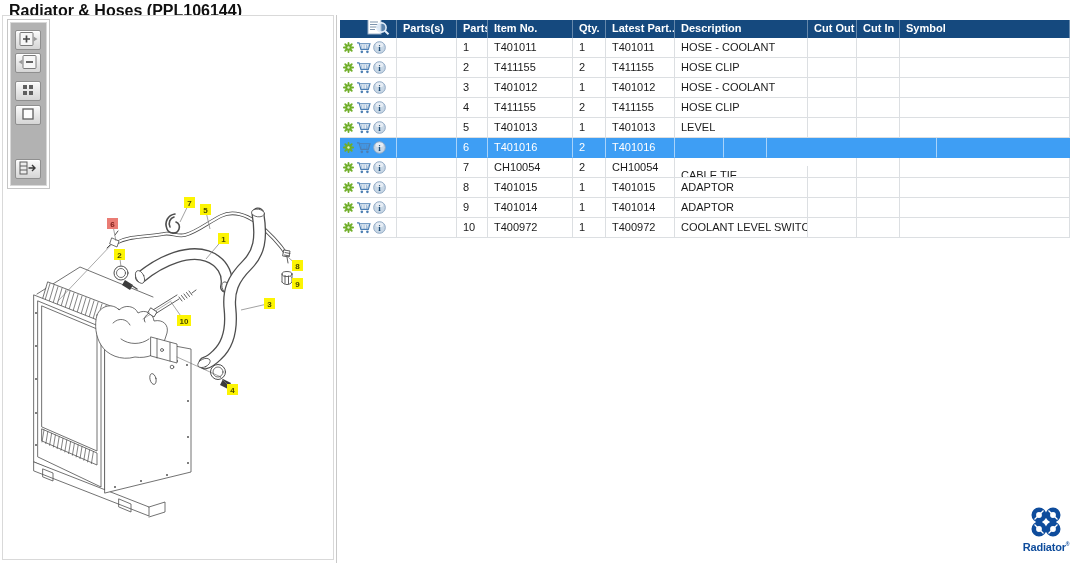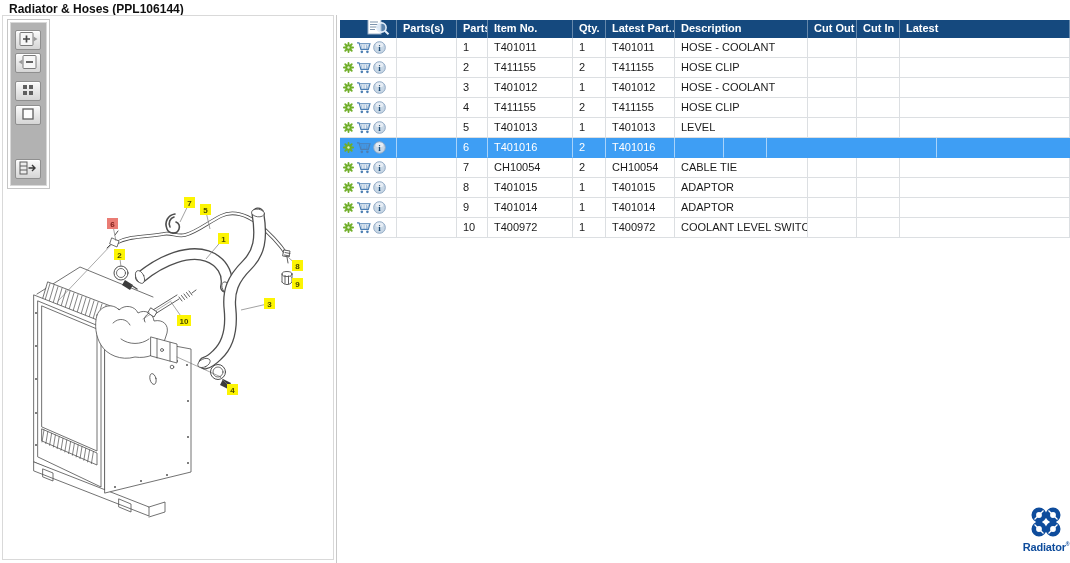--- a/index.html
+++ b/index.html
@@ -2,21 +2,21 @@
 <html><head>
 <meta charset="utf-8">
 <style>
   html,body{margin:0;padding:0;}
   body{
     width:1070px;height:563px;position:relative;overflow:hidden;
     background:#ffffff;font-family:"Liberation Sans",sans-serif;
     -webkit-font-smoothing:antialiased;
   }
   .page-title{
-    position:absolute;left:9px;top:2px;font-size:12px;font-weight:bold;color:#101010;
+    position:absolute;left:9px;top:2px;font-size:16px;font-weight:bold;color:#101010;
   }
   
   .left-pane{
     position:absolute;left:2px;top:15px;width:332px;height:545px;
     background:#fff;border:1px solid #d9d9d9;box-sizing:border-box;
   }
   .splitter{
     position:absolute;left:336px;top:15px;width:1px;height:548px;background:#c9c9c9;
   }
   
@@ -334,21 +334,21 @@
           </svg></span>
       </div>
       <div class="tcell" style="width: 60px;">Parts(s)</div>
       <div class="tcell" style="width: 31px;">Parts</div>
       <div class="tcell" style="width: 85px;">Item No.</div>
       <div class="tcell" style="width: 33px;">Qty.</div>
       <div class="tcell" style="width: 69px;">Latest Part...</div>
       <div class="tcell" style="width: 133px;">Description</div>
       <div class="tcell" style="width: 49px;">Cut Out</div>
       <div class="tcell" style="width: 43px;">Cut In</div>
-      <div class="tcell" style="width: 170px;">Latest</div>
+      <div class="tcell" style="width: 170px;">Symbol</div>
     </div>
     <div class="trow">
       <div class="tcell icon-cell" style="width: 57px;">
         <span class="row-icon">
           <svg width="11" height="11" viewBox="0 0 12 12">
             <g fill="#6FAE28">
               <rect x="5" y="0" width="2" height="12" rx="1" transform="rotate(0 6 6)"></rect>
               <rect x="5" y="0" width="2" height="12" rx="1" transform="rotate(45 6 6)"></rect>
               <rect x="5" y="0" width="2" height="12" rx="1" transform="rotate(90 6 6)"></rect>
               <rect x="5" y="0" width="2" height="12" rx="1" transform="rotate(135 6 6)"></rect>
@@ -610,21 +610,21 @@
             <ellipse cx="6.5" cy="4" rx="3.8" ry="2.4" fill="rgba(255,255,255,.55)"></ellipse>
             <text x="6.5" y="9.6" text-anchor="middle" font-size="9" font-weight="bold" fill="#1F4E79" font-family="Liberation Serif,serif">i</text>
           </svg>
         </span>
       </div>
       <div class="tcell" style="width: 60px;"></div>
       <div class="tcell" style="width: 31px;">7</div>
       <div class="tcell" style="width: 85px;">CH10054</div>
       <div class="tcell" style="width: 33px;">2</div>
       <div class="tcell" style="width: 69px;">CH10054</div>
-      <div class="tcell" style="width: 133px;">CABLE TIE</div>
+      <div class="tcell" style="width: 133px; margin-top: 8px;">CABLE TIE</div>
       <div class="tcell" style="width: 49px;"></div>
       <div class="tcell" style="width: 43px;"></div>
       <div class="tcell" style="width: 170px;"></div>
     </div>
     <div class="trow">
       <div class="tcell icon-cell" style="width: 57px;">
         <span class="row-icon">
           <svg width="11" height="11" viewBox="0 0 12 12">
             <g fill="#6FAE28">
               <rect x="5" y="0" width="2" height="12" rx="1" transform="rotate(0 6 6)"></rect>

